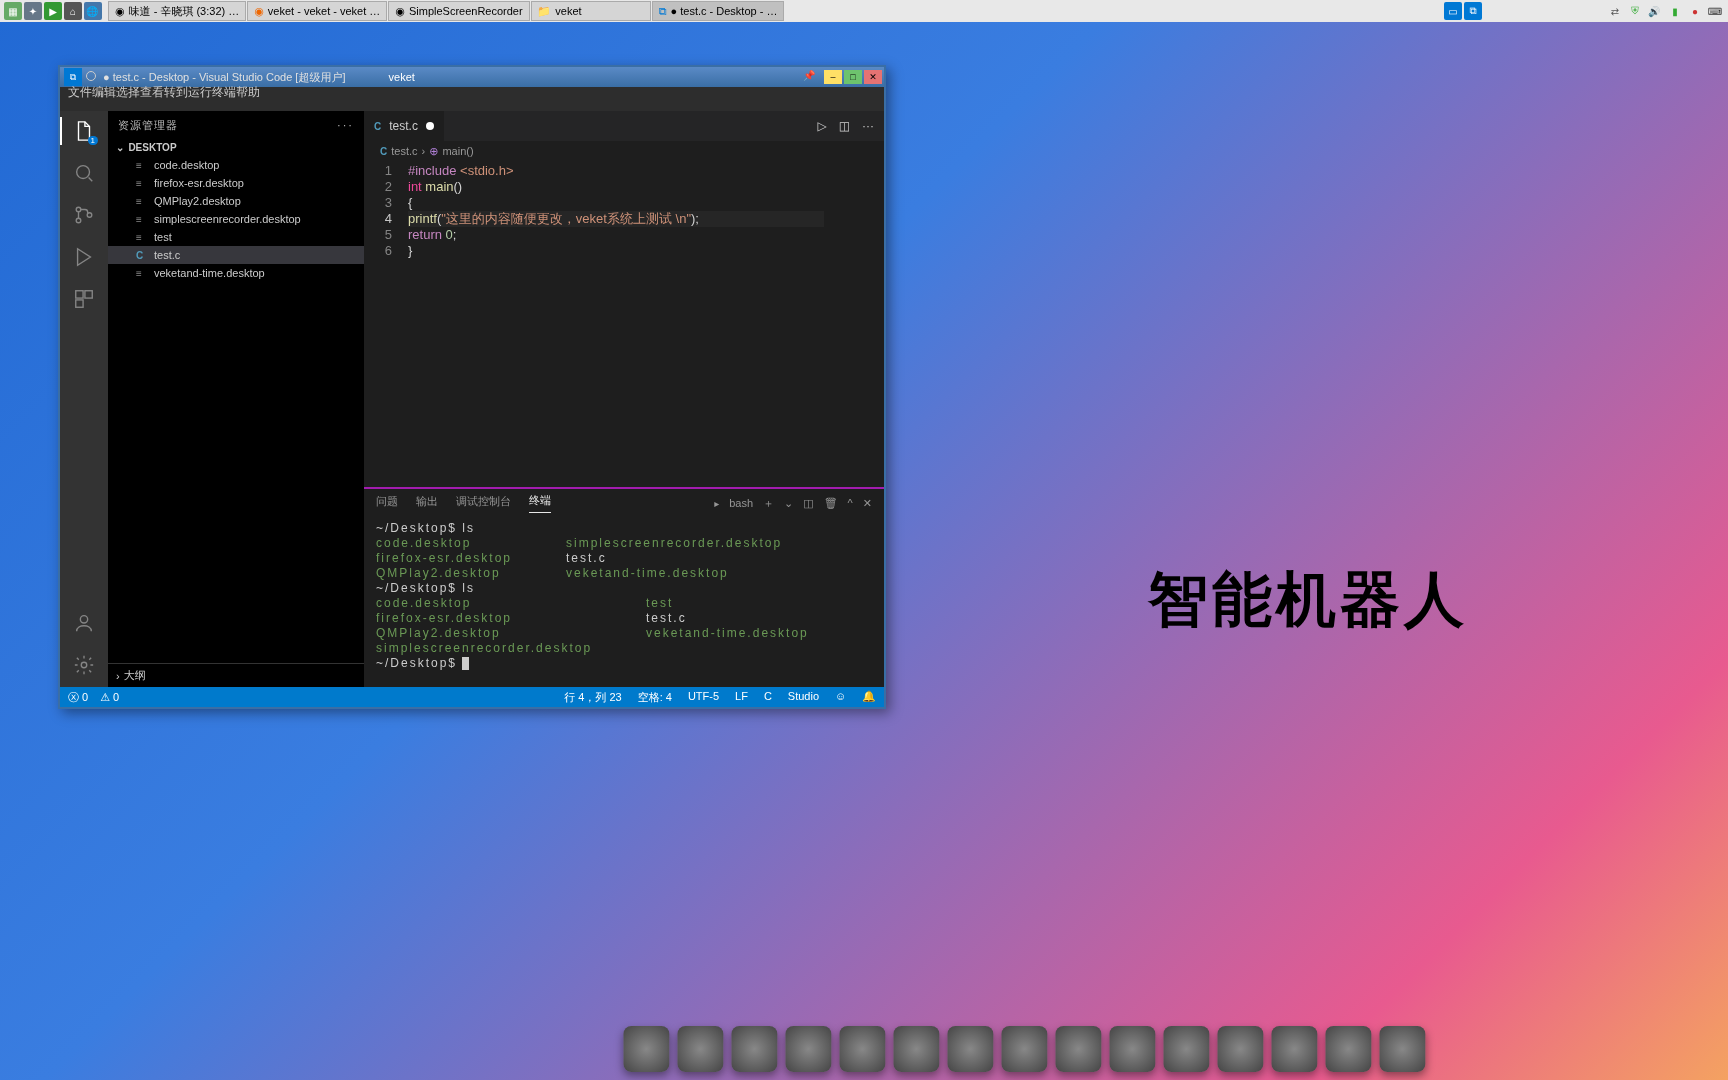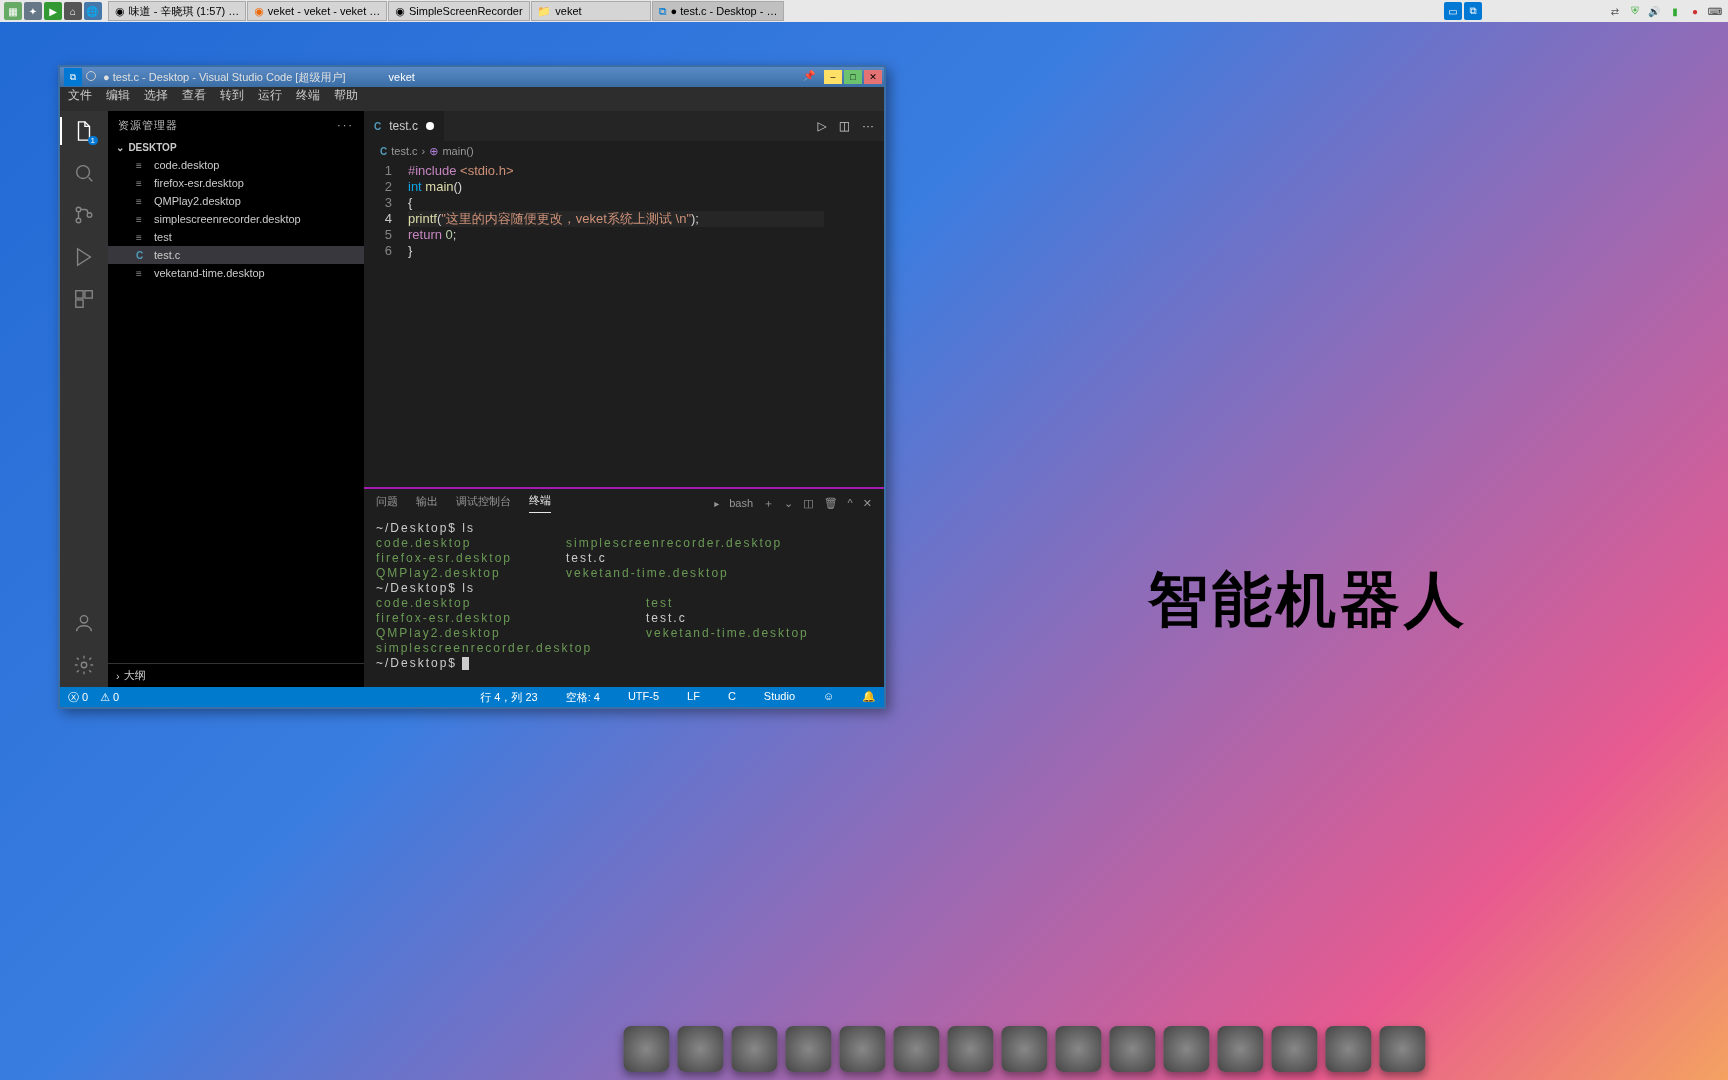--- a/index.html
+++ b/index.html
@@ -16,21 +16,21 @@
 .dock-item{width:46px;height:46px;background:radial-gradient(circle,#888,#444);border-radius:8px;box-shadow:0 4px 8px rgba(0,0,0,.4);}
 .vswin{position:absolute;left:58px;top:65px;width:828px;height:644px;background:#1e1e1e;border:2px solid #3a6ea5;box-shadow:4px 4px 12px rgba(0,0,0,.4);display:flex;flex-direction:column;}
 .titlebar{height:20px;background:linear-gradient(#5a8ac6,#3a6ea5);display:flex;align-items:center;font-size:11px;color:#fff;}
 .titlebar .ti-icon{width:18px;height:18px;background:#0078d4;margin:0 4px;display:flex;align-items:center;justify-content:center;font-size:9px;}
 .titlebar .ti-title{flex:1;color:#e0e0e0;}
 .titlebar .ti-controls{display:flex;gap:2px;margin-right:2px;}
 .ti-btn{width:18px;height:14px;display:flex;align-items:center;justify-content:center;font-size:9px;color:#000;}
 .ti-min{background:#ffe066;}
 .ti-max{background:#6dc36d;}
 .ti-close{background:#e57373;}
-.menubar{height:24px;background:#2d2d2d;display:flex;align-items:flex-start;padding:0 8px;gap:14px;color:#ccc;font-size:12px;}
+.menubar{height:24px;background:#2d2d2d;display:flex;align-items:flex-end;padding:10px 8px;color:#ccc;font-size:12px;}
 .menubar span{cursor:pointer;}
 .vsbody{flex:1;display:flex;overflow:hidden;}
 .actbar{width:48px;background:#333;display:flex;flex-direction:column;align-items:center;padding-top:8px;gap:18px;}
 .actbar .act{width:24px;height:24px;color:#858585;display:flex;align-items:center;justify-content:center;position:relative;}
 .actbar .act.active{color:#fff;}
 .actbar .act.active::before{content:'';position:absolute;left:-12px;top:-2px;bottom:-2px;width:2px;background:#fff;}
 .actbar .spacer{flex:1;}
 .act-badge{position:absolute;bottom:-2px;right:-2px;background:#0078d4;color:#fff;font-size:8px;border-radius:6px;padding:0 3px;}
 .sidebar{width:256px;background:#000000;display:flex;flex-direction:column;color:#ccc;font-size:11px;}
 .sb-head{height:28px;display:flex;align-items:center;justify-content:space-between;padding:0 10px;color:#bbb;letter-spacing:1px;}
@@ -46,49 +46,49 @@
 .etab .dot{width:8px;height:8px;background:#fff;border-radius:50%;}
 .tabs-right{margin-left:auto;display:flex;gap:12px;padding-right:10px;color:#ccc;font-size:12px;}
 .crumb{height:20px;padding:2px 16px;font-size:11px;color:#999;display:flex;align-items:center;gap:4px;}
 .code{flex:1;display:flex;font-family:Consolas,monospace;font-size:13px;position:relative;}
 .gutter{width:44px;text-align:right;padding-right:16px;color:#858585;line-height:16px;padding-top:2px;}
 .gutter div{height:16px;}
 .gutter .cur{color:#c6c6c6;}
 .lines{flex:1;line-height:16px;padding-top:2px;}
 .lines .ln{height:16px;white-space:pre;}
 .lines .ln.cur{background:rgba(255,255,255,.04);}
-.k-pre{color:#c586c0;}.k-inc{color:#ce9178;text-align:right;}.k-kw{color:#0ea5e9;}.k-fn{color:#dcdcaa;}.k-str{color:#ce9178;}.k-num{color:#b5cea8;}.k-pl{color:#d4d4d4;}
+.k-pre{color:#c586c0;}.k-inc{color:#ce9178;text-align:right;}.k-kw{color:#ec4899;}.k-fn{color:#dcdcaa;}.k-str{color:#ce9178;}.k-num{color:#b5cea8;}.k-pl{color:#d4d4d4;}
 .minimap{width:60px;background:#1e1e1e;opacity:.4;}
 .terminal{height:200px;background:#1e1e1e;display:flex;flex-direction:column;border-top:2px solid #a21caf;}
 .term-tabs{height:28px;display:flex;align-items:center;padding:0 12px;gap:18px;font-size:11px;color:#969696;}
 .term-tabs .tt{cursor:pointer;padding-bottom:4px;}
 .term-tabs .tt.active{color:#e7e7e7;border-bottom:1px solid #e7e7e7;}
 .term-tabs .tt-right{margin-left:auto;display:flex;gap:10px;align-items:center;}
 .term-body{flex:1;padding:4px 12px;font-family:Consolas,monospace;font-size:12px;color:#ccc;line-height:15px;letter-spacing:2px;overflow:hidden;}
 .term-body .g{color:#6a9955;}
 .term-body .cursor{display:inline-block;width:7px;height:13px;background:#ccc;vertical-align:middle;}
 .statusbar{height:20px;background:#007acc;display:flex;align-items:center;color:#fff;font-size:11px;padding:0 8px;gap:12px;}
-.statusbar .sb-right{margin-left:auto;display:flex;gap:28px;}
+.statusbar .sb-right{margin-left:auto;display:flex;gap:16px;}
 svg{display:block;}
 </style>
 </head>
 <body>
 
 <div class="taskbar">
   <div class="tb-icons">
     <div class="tb-ic" style="background:#6a6">▦</div>
     <div class="tb-ic" style="background:#678">✦</div>
     <div class="tb-ic" style="background:#393">▶</div>
     <div class="tb-ic" style="background:#555">⌂</div>
     <div class="tb-ic" style="background:#47a">🌐</div>
   </div>
   <div class="tb-tabs">
     <div class="tb-tab">
         <span>◉</span>
-        <span>味道 - 辛晓琪 (1:57) …</span>
+        <span>味道 - 辛晓琪 (3:32) …</span>
       </div>
     <div class="tb-tab">
         <span style="color:#e60">◉</span>
         <span>veket - veket - veket …</span>
       </div>
     <div class="tb-tab">
         <span>◉</span>
         <span>SimpleScreenRecorder</span>
       </div>
     <div class="tb-tab">

